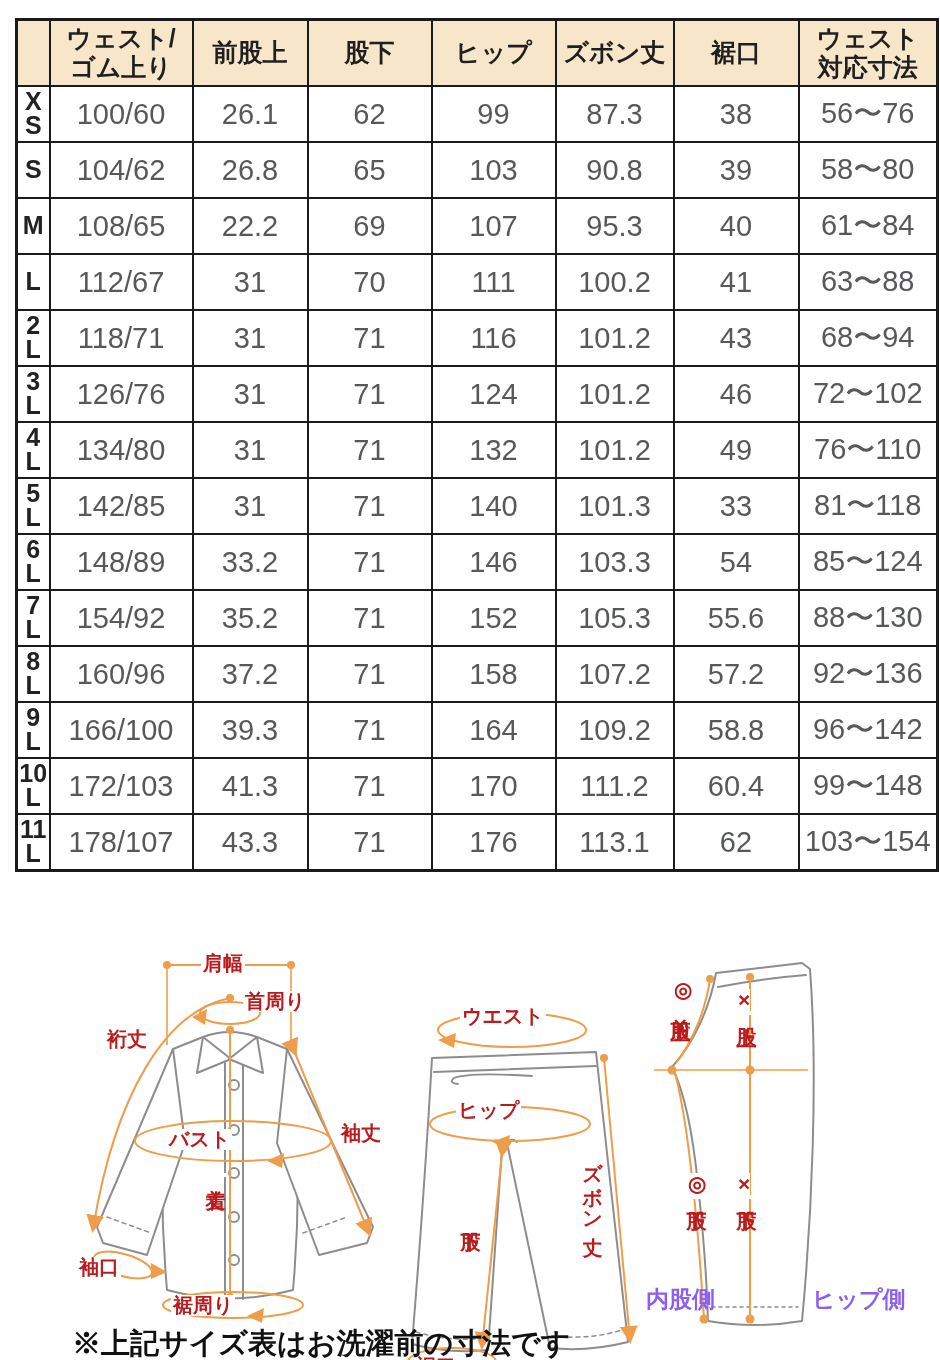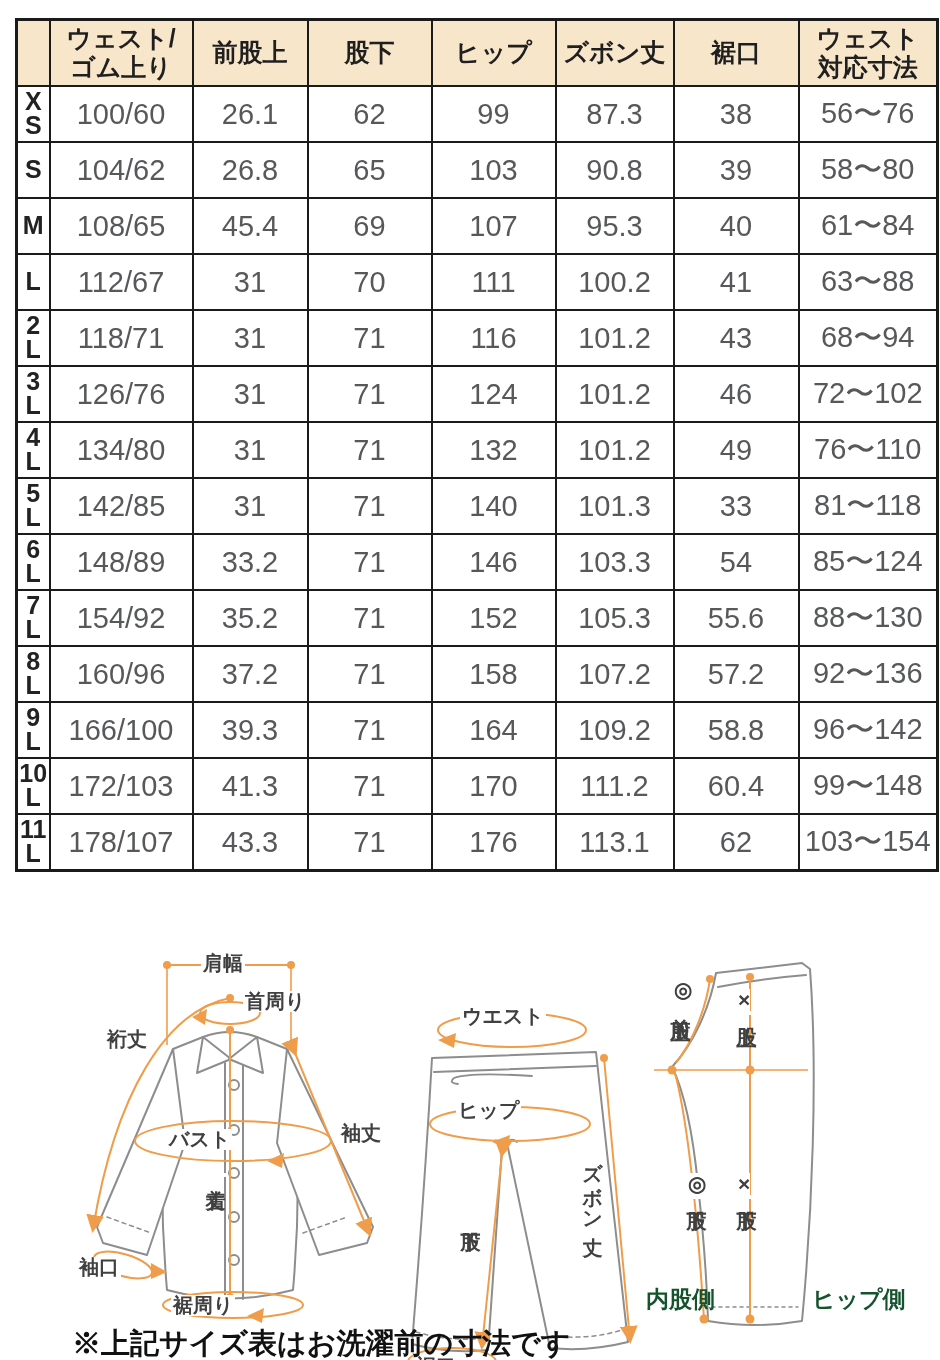--- a/index.html
+++ b/index.html
@@ -10,25 +10,25 @@
               table-layout:fixed;border:3px solid #1a1a1a;}
   .size-table th,.size-table td{border:2px solid #1a1a1a;text-align:center;vertical-align:middle;padding:0;}
   .size-table th{background:#F8E6CA;font-size:25px;font-weight:bold;color:#1f1f1f;
                  height:64px;line-height:1.18;white-space:pre-line;}
   .size-table td{font-size:29px;color:#57585a;height:54px;background:#fff;}
   .size-table td.size-col{font-size:25px;font-weight:bold;color:#222;
                           white-space:pre-line;line-height:0.95;}
   
   .diagram{position:absolute;}
   .diagram svg{position:absolute;left:0;top:0;}
-  .lbl{position:absolute;font-weight:bold;font-size:20px;color:#404040;background:#fff;
+  .lbl{position:absolute;font-weight:bold;font-size:20px;color:#b91c1c;background:#fff;
        padding:0 2px;line-height:1.05;white-space:nowrap;z-index:2;}
   .lbl.v{writing-mode:vertical-rl;text-orientation:upright;letter-spacing:2px;white-space:normal;}
   .lbl.mark{font-size:21px;padding:0;}
-  .lbl.muted{color:#14532d;font-size:23px;background:transparent;}
+  .lbl.muted{color:#8b5cf6;font-size:23px;background:transparent;}
   .shirt{left:55px;top:945px;width:345px;height:392px;}
   .pfront{left:400px;top:996px;width:250px;height:395px;}
   .pside{left:650px;top:945px;width:290px;height:400px;}
   .note{position:absolute;left:72px;top:1324px;font-size:29px;font-weight:bold;color:#111;z-index:3;}
 </style>
 </head>
 <body>
 
 <div class="page">
 
@@ -75,21 +75,21 @@
           <td>26.8</td>
           <td>65</td>
           <td>103</td>
           <td>90.8</td>
           <td>39</td>
           <td>58〜80</td>
         </tr>
         <tr>
           <td class="size-col">M</td>
           <td>108/65</td>
-          <td>45.4</td>
+          <td>22.2</td>
           <td>69</td>
           <td>107</td>
           <td>95.3</td>
           <td>40</td>
           <td>61〜84</td>
         </tr>
         <tr>
           <td class="size-col">L</td>
           <td>112/67</td>
           <td>31</td>

